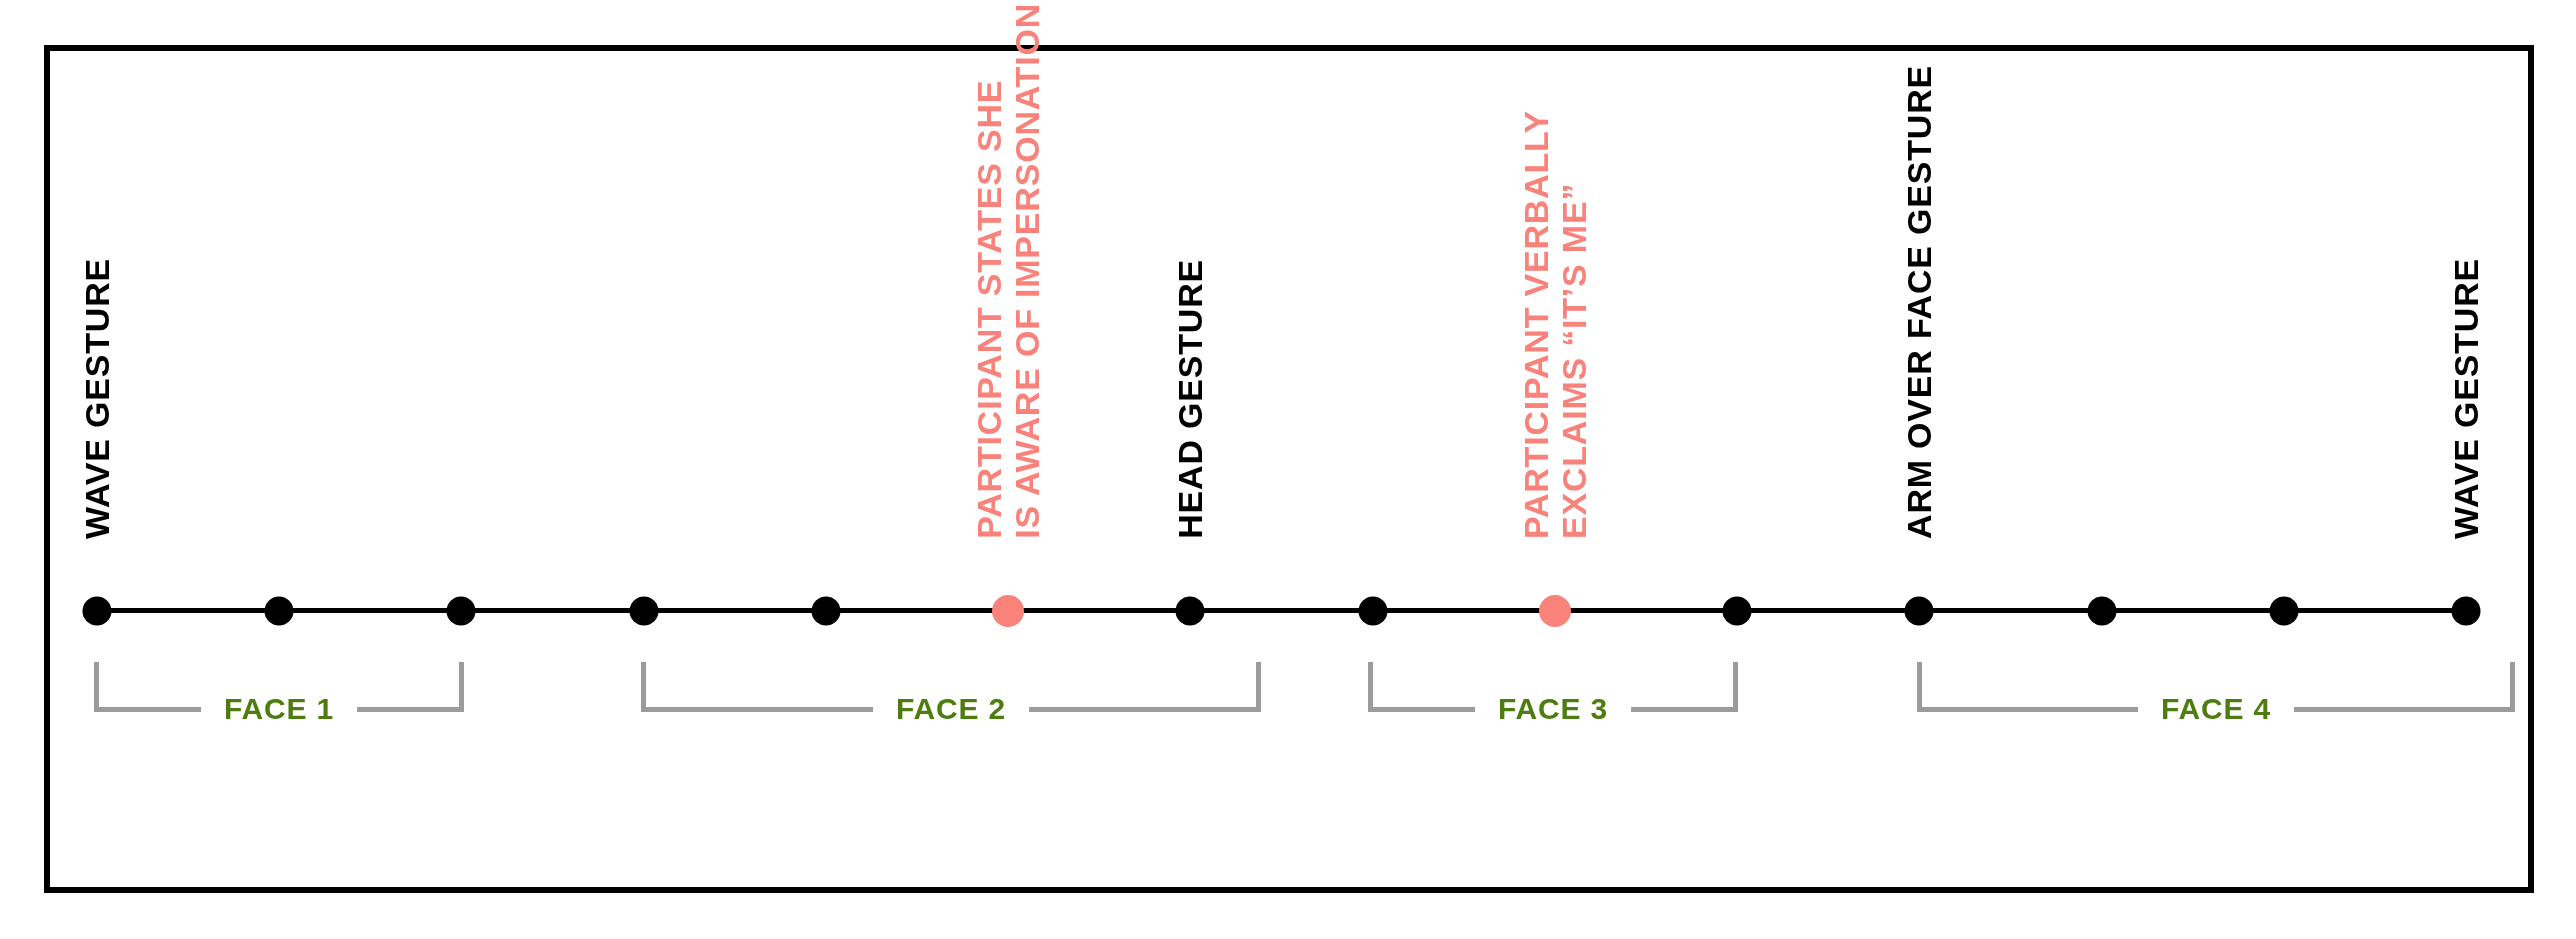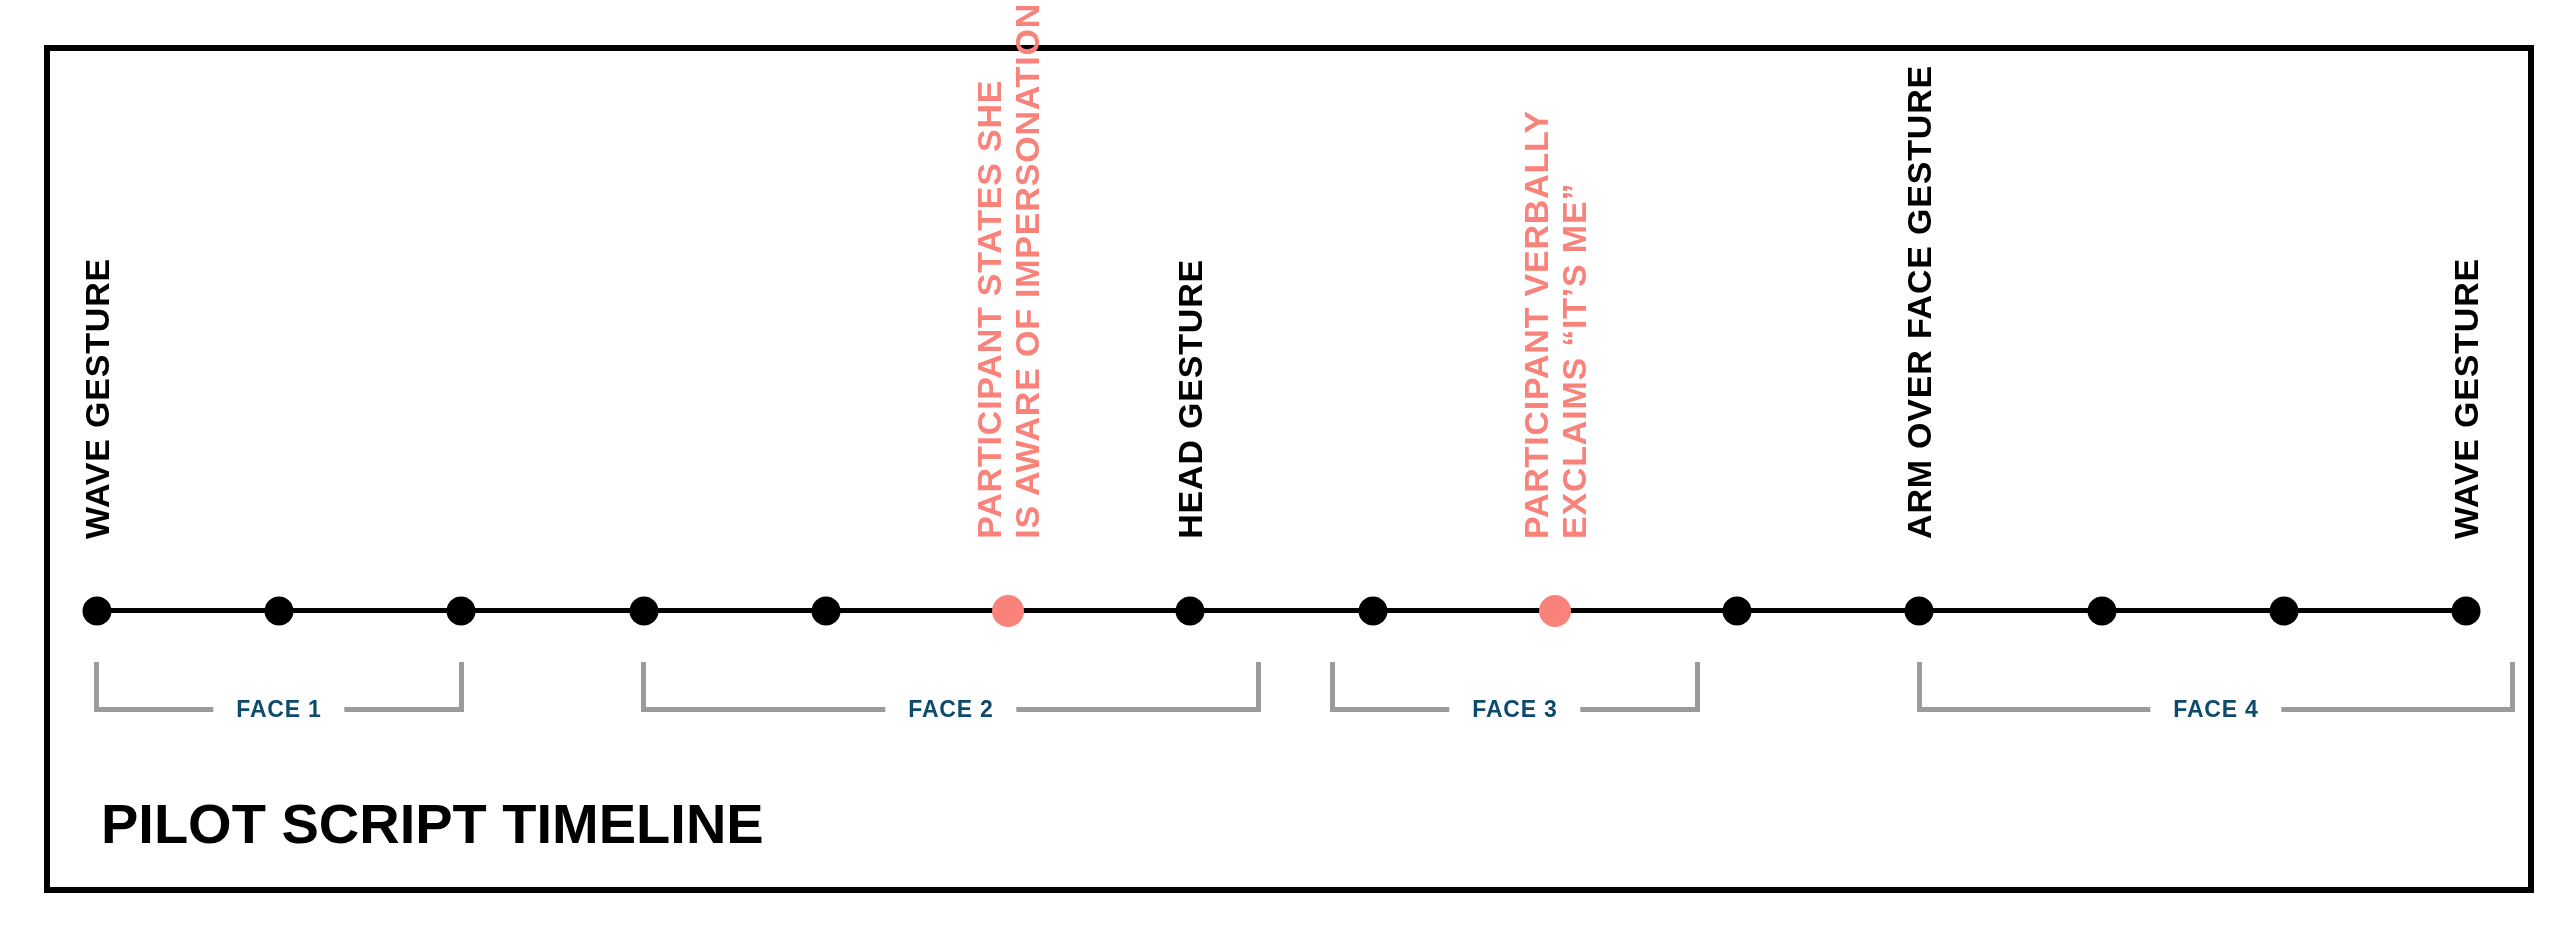--- a/index.html
+++ b/index.html
@@ -66,24 +66,24 @@
     height: 5.3px;
     background: #9b9b9b;
   }
   .face-label {
     position: absolute;
     left: 50%;
     bottom: 0;
     transform: translate(-50%, 42%);
     background: #ffffff;
     padding: 0 23px;
-    font-size: 23px;
+    font-size: 30px;
     font-weight: 700;
     letter-spacing: 0.8px;
-    color: #0c4a6e;
+    color: #4d7c0f;
     white-space: nowrap;
   }
   .diagram-title {
     position: absolute;
     left: 101px;
     top: 791px;
     font-size: 56px;
     font-weight: 700;
     letter-spacing: 0px;
     color: #000000;
@@ -138,28 +138,27 @@
         <div class="tick right"></div>
         <div class="bar"></div>
         <div class="face-label">FACE 1</div>
       </div>
       <div class="bracket" style="left: 641px; width: 620px; top: 662px;">
         <div class="tick left"></div>
         <div class="tick right"></div>
         <div class="bar"></div>
         <div class="face-label">FACE 2</div>
       </div>
-      <div class="bracket" style="left: 1330px; width: 370px; top: 662px;">
+      <div class="bracket" style="left: 1368px; width: 370px; top: 662px;">
         <div class="tick left"></div>
         <div class="tick right"></div>
         <div class="bar"></div>
         <div class="face-label">FACE 3</div>
       </div>
       <div class="bracket" style="left: 1917px; width: 552px; top: 662px; padding-left: 46px;">
         <div class="tick left"></div>
         <div class="tick right"></div>
         <div class="bar"></div>
         <div class="face-label">FACE 4</div>
       </div>
     </div>
-  <div class="diagram-title">PILOT SCRIPT TIMELINE</div>
 </div>
 
 
 </body></html>

